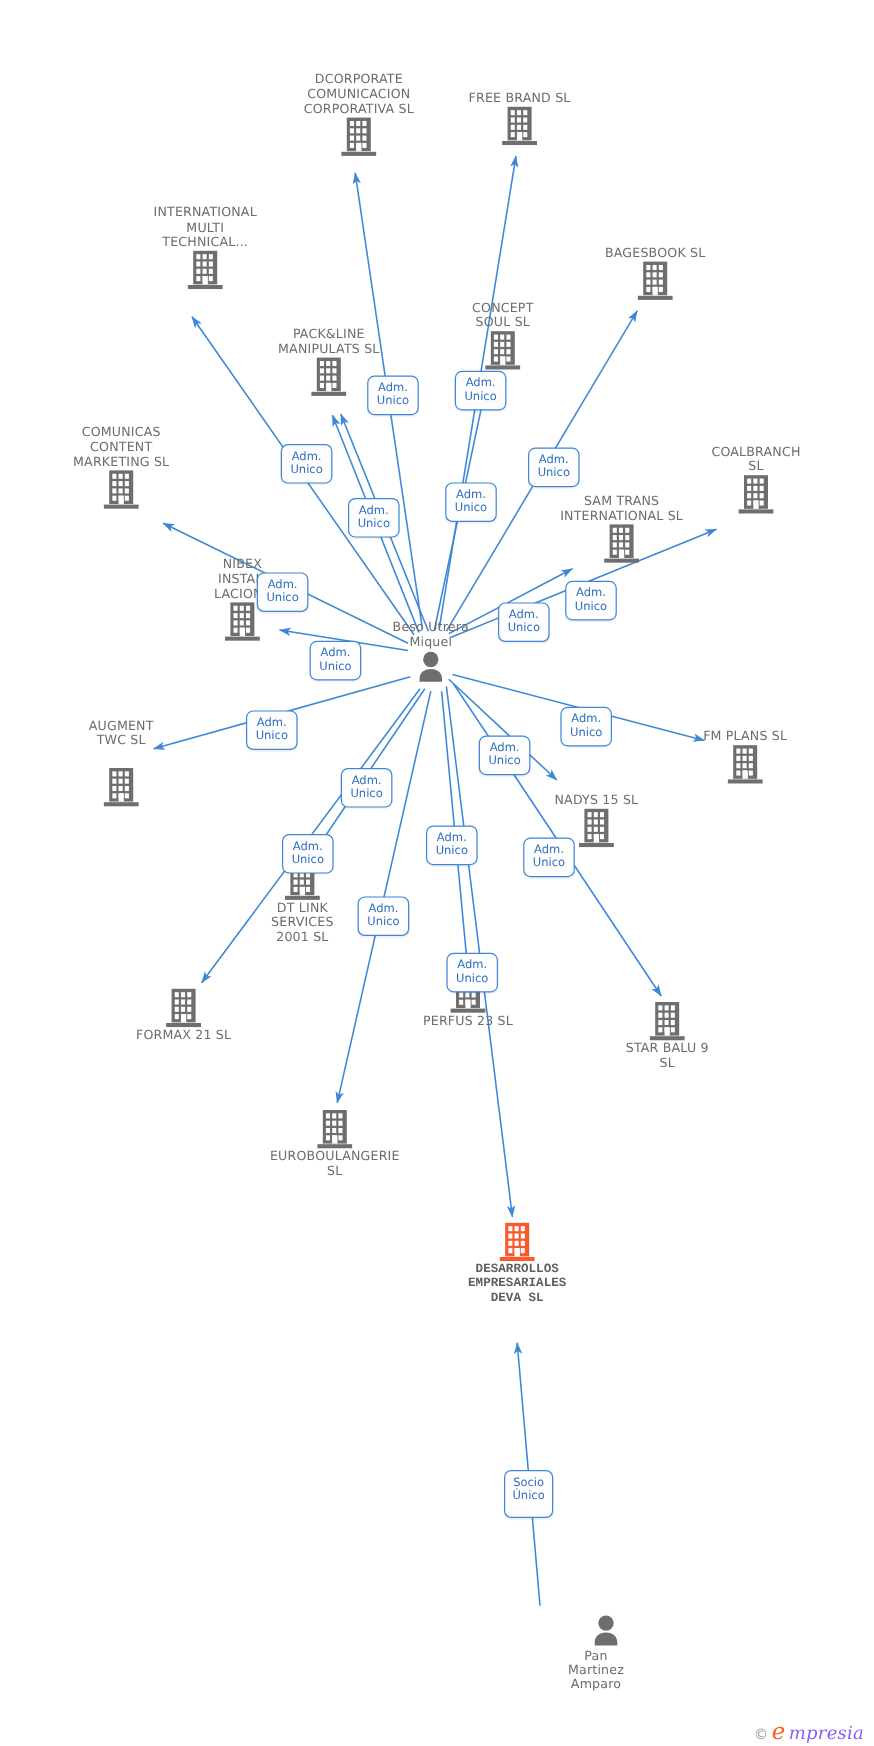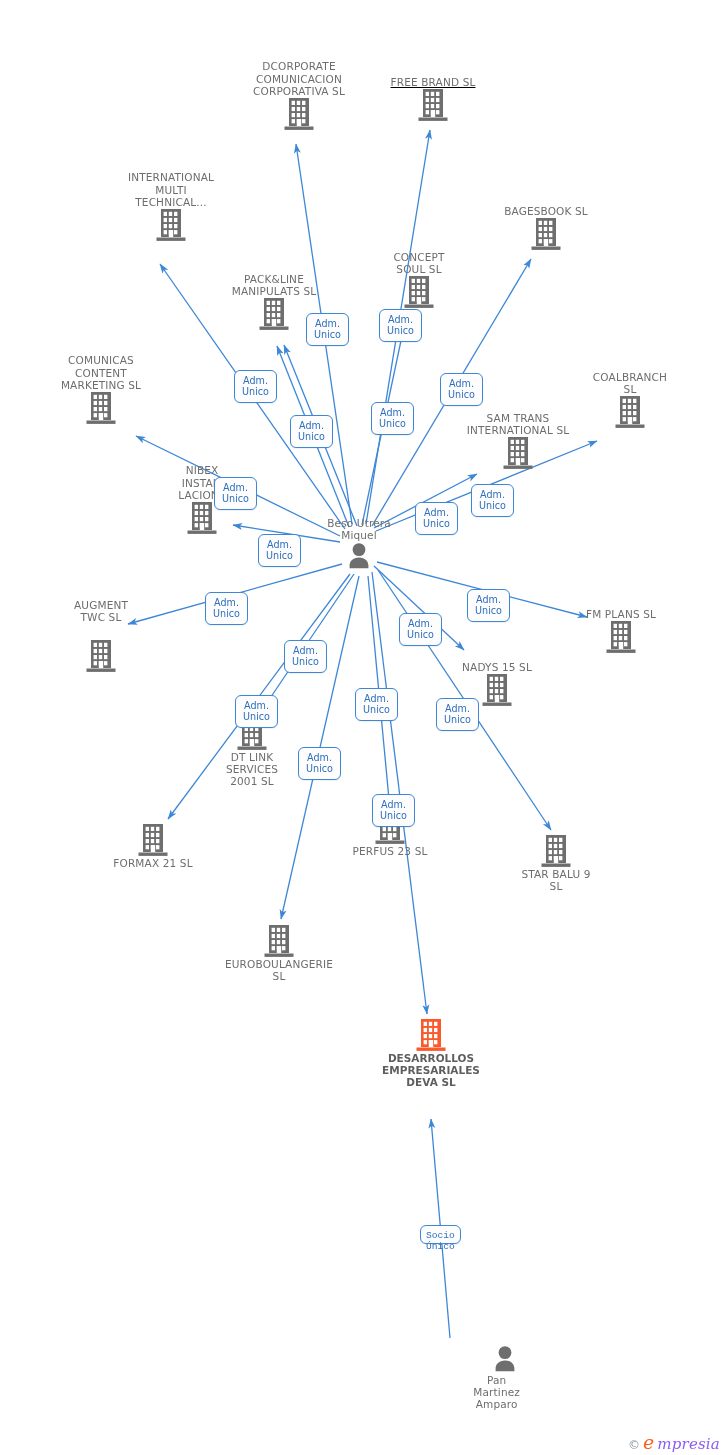--- a/index.html
+++ b/index.html
@@ -116,21 +116,21 @@
             <rect x="12.8" y="16" width="3.4" height="4.2" fill="#ffffff"></rect>
             <rect x="18" y="16" width="3.4" height="4.2" fill="#ffffff"></rect>
             <rect x="7.6" y="22.099999999999998" width="3.4" height="4.2" fill="#ffffff"></rect>
             <rect x="12.8" y="22.099999999999998" width="3.4" height="4.2" fill="#ffffff"></rect>
             <rect x="18" y="22.099999999999998" width="3.4" height="4.2" fill="#ffffff"></rect>
             <rect x="12.8" y="22" width="4.4" height="7" fill="#ffffff"></rect>
           </svg>
         </div>
       </div>
       <div class="node" style="left: 433px; top: 104px;">
-        <div class="stack" style="top: -32.2px; text-decoration: underline;">
+        <div class="stack" style="top: -32.2px;">
           <div class="nlabel">FREE BRAND  SL</div>
           <svg width="30" height="34" viewBox="0 0 30 34" class="nicon">
             <rect x="5" y="1" width="20" height="28" fill="#6e6e6e"></rect>
             <rect x="0.5" y="29.5" width="29" height="3.4" fill="#6e6e6e"></rect>
             <rect x="7.6" y="3.8" width="3.4" height="4.2" fill="#ffffff"></rect>
             <rect x="12.8" y="3.8" width="3.4" height="4.2" fill="#ffffff"></rect>
             <rect x="18" y="3.8" width="3.4" height="4.2" fill="#ffffff"></rect>
             <rect x="7.6" y="9.899999999999999" width="3.4" height="4.2" fill="#ffffff"></rect>
             <rect x="12.8" y="9.899999999999999" width="3.4" height="4.2" fill="#ffffff"></rect>
             <rect x="18" y="9.899999999999999" width="3.4" height="4.2" fill="#ffffff"></rect>
@@ -505,21 +505,21 @@
             <rect x="7.6" y="22.099999999999998" width="3.4" height="4.2" fill="#ffffff"></rect>
             <rect x="12.8" y="22.099999999999998" width="3.4" height="4.2" fill="#ffffff"></rect>
             <rect x="18" y="22.099999999999998" width="3.4" height="4.2" fill="#ffffff"></rect>
             <rect x="12.8" y="22" width="4.4" height="7" fill="#ffffff"></rect>
           </svg>
           <div class="nlabel">EUROBOULANGERIE
 SL</div>
         </div>
       </div>
       <div class="node highlight" style="left: 431px; top: 1035px;">
-        <div class="stack" style="top: -21px;">
+        <div class="stack" style="top: -21px; font-family: Liberation Mono, monospace;">
           <svg width="30" height="34" viewBox="0 0 30 34" class="nicon">
             <rect x="5" y="1" width="20" height="28" fill="#f9592b"></rect>
             <rect x="0.5" y="29.5" width="29" height="3.4" fill="#f9592b"></rect>
             <rect x="7.6" y="3.8" width="3.4" height="4.2" fill="#ffffff"></rect>
             <rect x="12.8" y="3.8" width="3.4" height="4.2" fill="#ffffff"></rect>
             <rect x="18" y="3.8" width="3.4" height="4.2" fill="#ffffff"></rect>
             <rect x="7.6" y="9.899999999999999" width="3.4" height="4.2" fill="#ffffff"></rect>
             <rect x="12.8" y="9.899999999999999" width="3.4" height="4.2" fill="#ffffff"></rect>
             <rect x="18" y="9.899999999999999" width="3.4" height="4.2" fill="#ffffff"></rect>
             <rect x="7.6" y="16" width="3.4" height="4.2" fill="#ffffff"></rect>
@@ -589,21 +589,21 @@
       <div class="chip" style="left: 355px; top: 668px; width: 43px; height: 33px;">Adm.
 Unico</div>
       <div class="chip" style="left: 436px; top: 678px; width: 43px; height: 33px;">Adm.
 Unico</div>
       <div class="chip" style="left: 235px; top: 675px; width: 43px; height: 33px;">Adm.
 Unico</div>
       <div class="chip" style="left: 298px; top: 727px; width: 43px; height: 33px;">Adm.
 Unico</div>
       <div class="chip" style="left: 372px; top: 774px; width: 43px; height: 33px;">Adm.
 Unico</div>
-      <div class="chip" style="left: 420px; top: 1205px; width: 41px; height: 19px; font-family: Liberation Mono, monospace;">Socio
+      <div class="chip" style="left: 420px; top: 1205px; width: 41px; height: 40px;">Socio
 Único</div>
     </div>
 
   <div id="watermark">
     <span class="wm-c">©</span>
     <span class="wm-e">e</span>
     <span class="wm-t">mpresia</span>
   </div>
 </div>
 

